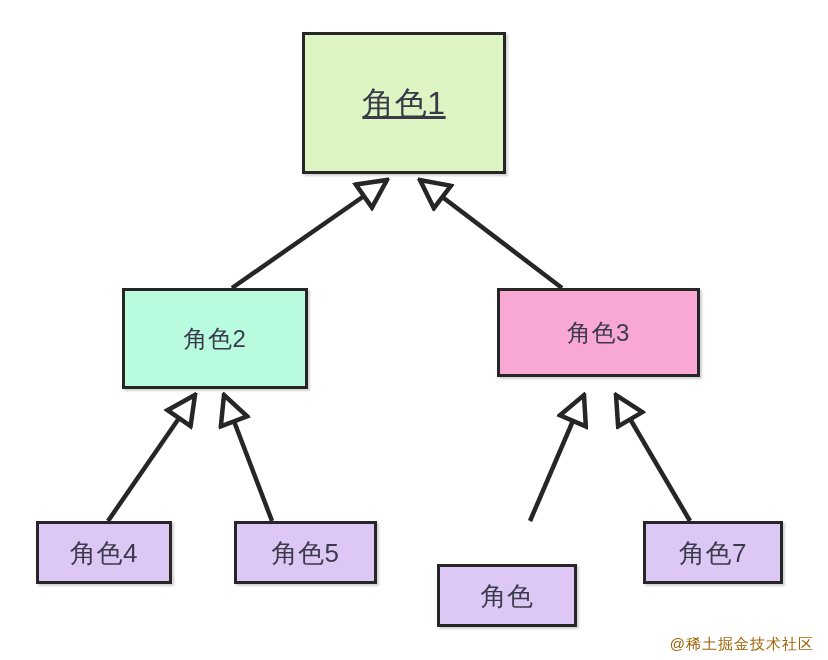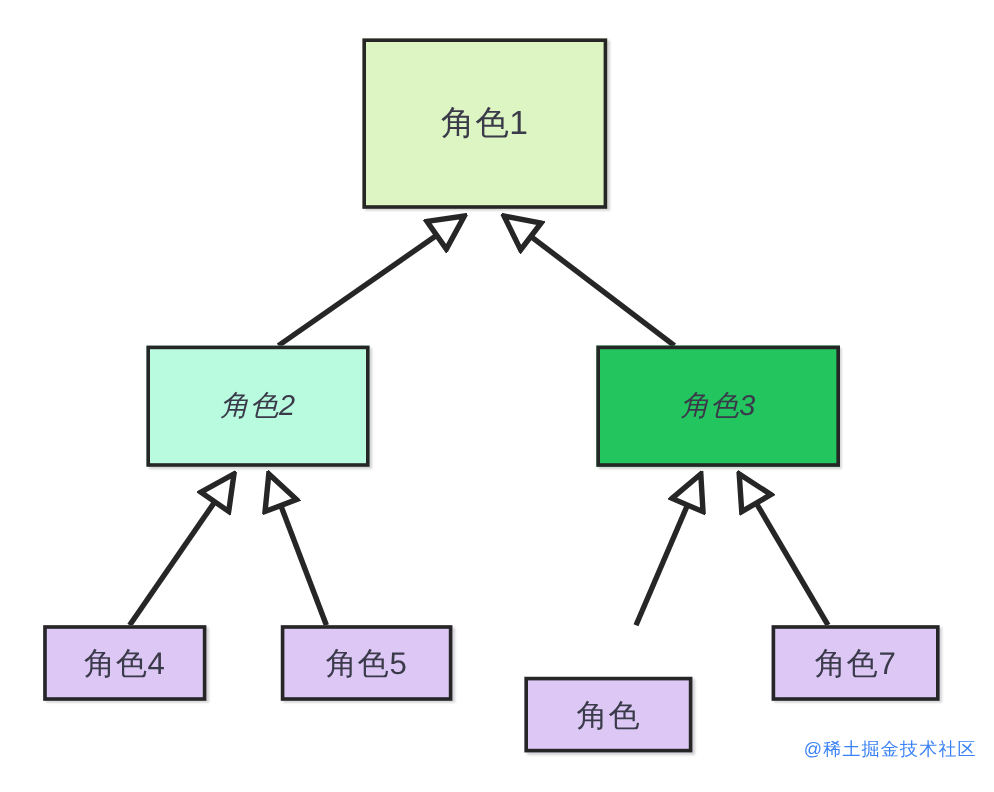--- a/index.html
+++ b/index.html
@@ -38,29 +38,29 @@
     justify-content: center;
     box-shadow: 2px 2px 2px rgba(0,0,0,0.18);
   }
   .node-label {
     font-size: 24px;
     color: #3a3a4a;
     letter-spacing: 0.5px;
     line-height: 1;
     white-space: nowrap;
   }
-  .node-l1 .node-label { font-size: 28px; }
-  .node-l2 .node-label { font-size: 24px; font-style: italic; }
+  .node-l1 .node-label { font-size: 32px; text-decoration: underline; }
+  .node-l2 .node-label { font-size: 24px; }
   .node-l3 .node-label { font-size: 26px; }
   #watermark {
     position: absolute;
     right: 14px;
-    bottom: 26px;
+    bottom: 6px;
     font-size: 15px;
-    color: #3b82f6;
+    color: #a16207;
     letter-spacing: 1px;
     white-space: nowrap;
     user-select: none;
     margin-top: 24px;
   }
 </style>
 </head>
 <body>
 
 <div id="diagram-canvas">
@@ -83,21 +83,21 @@
   </svg>
 
   <div class="node node-l1" style="left:302px; top:32px; width:204px; height:142px; background:#ddf5c2;">
     <span class="node-label">角色1</span>
   </div>
 
   <div class="node node-l2" style="left:122px; top:288px; width:186px; height:101px; background:#b8fbdf;">
     <span class="node-label">角色2</span>
   </div>
 
-  <div class="node node-l2" style="left:497px; top:288px; width:203px; height:101px; background:#22c55e;">
+  <div class="node node-l2" style="left:497px; top:288px; width:203px; height:89px; background:#f9a8d4;">
     <span class="node-label">角色3</span>
   </div>
 
   <div class="node node-l3" style="left:36px; top:521px; width:136px; height:63px; background:#ddc8f5;">
     <span class="node-label">角色4</span>
   </div>
 
   <div class="node node-l3" style="left:234px; top:521px; width:143px; height:63px; background:#ddc8f5;">
     <span class="node-label">角色5</span>
   </div>

